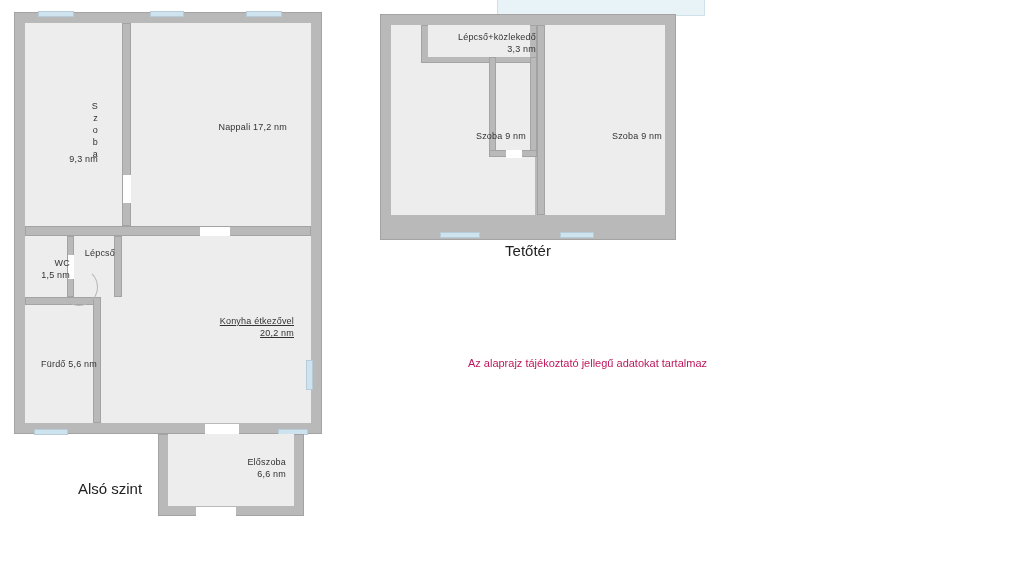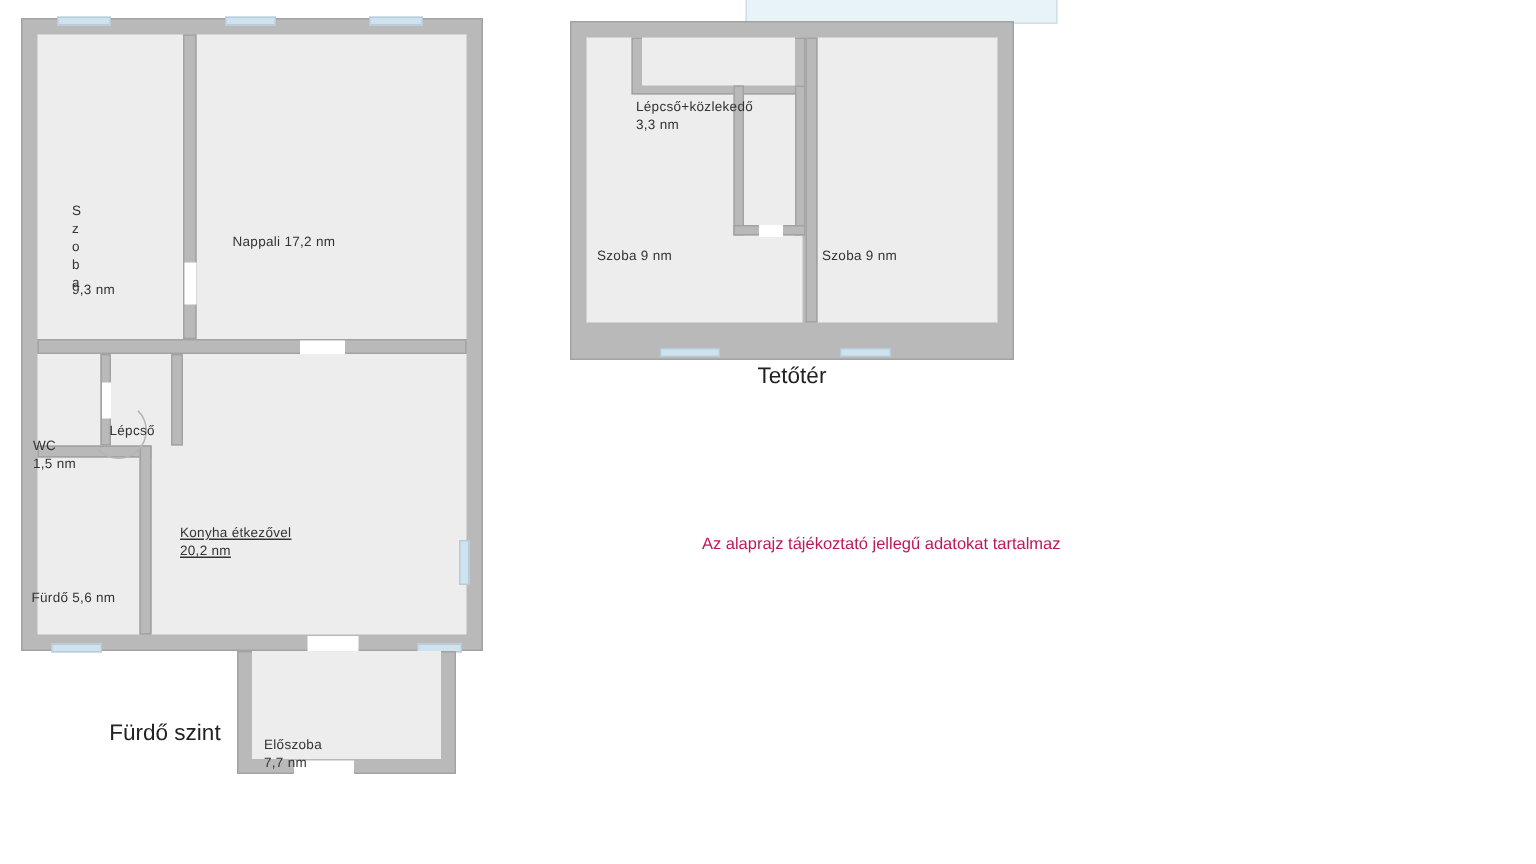--- a/index.html
+++ b/index.html
@@ -29,27 +29,26 @@
     border: 1px solid #a3a3a3;
     box-sizing: border-box;
   }
   .room {
     position: absolute;
     background: #ededed;
     box-sizing: border-box;
   }
   .room-label {
     position: absolute;
-    text-align: left;
+    text-align: right;
     font-size: 9px;
     line-height: 12px;
     color: #333;
     white-space: pre-line;
     letter-spacing: 0.2px;
-    margin-top: 34px;
   }
   .vert-stack span {
     display: block;
   }
   .door {
     position: absolute;
     background: #ffffff;
   }
   .window {
     position: absolute;
@@ -145,21 +144,21 @@
 1,5 nm</div>
 
     <div class="room-label" style="left:73px; top:247px; width:42px;">Lépcső</div>
 
     <div class="room-label" style="left:21px; top:358px; width:76px;">Fürdő 5,6 nm</div>
 
     <div class="room-label" style="left:120px; top:315px; width:174px;text-decoration:underline;">Konyha étkezővel
 20,2 nm</div>
 
     <div class="room-label" style="left:176px; top:456px; width:110px;">Előszoba
-7,7 nm</div>
+6,6 nm</div>
   </div>
 
   <div>
     <div class="wall" style="left:380px; top:14px; width:296px; height:226px;"></div>
 
     <div class="room" style="left:391px; top:25px; width:144px; height:190px;"></div>
     <div class="room" style="left:545px; top:25px; width:120px; height:190px;"></div>
 
     <div class="wall" style="left:421px; top:25px; width:116px; height:38px;"></div>
     <div class="room" style="left:428px; top:25px; width:102px; height:32px;"></div>
@@ -175,15 +174,15 @@
     <div class="room-label" style="left:424px; top:31px; width:112px;">Lépcső+közlekedő
 3,3 nm</div>
     <div class="room-label" style="left:398px; top:130px; width:128px;">Szoba 9 nm</div>
     <div class="room-label" style="left:548px; top:130px; width:114px;">Szoba 9 nm</div>
   </div>
 
   <div class="caption" style="left:440px; top:242px; width:176px;">Tetőtér</div>
 
   <div class="note" style="left:347px; top:352px;">Az alaprajz tájékoztató jellegű adatokat tartalmaz</div>
 
-  <div class="caption" style="left:20px; top:480px; width:180px;">Fürdő szint</div>
+  <div class="caption" style="left:20px; top:480px; width:180px;">Alsó szint</div>
 
 </div>
 
 </body></html>

